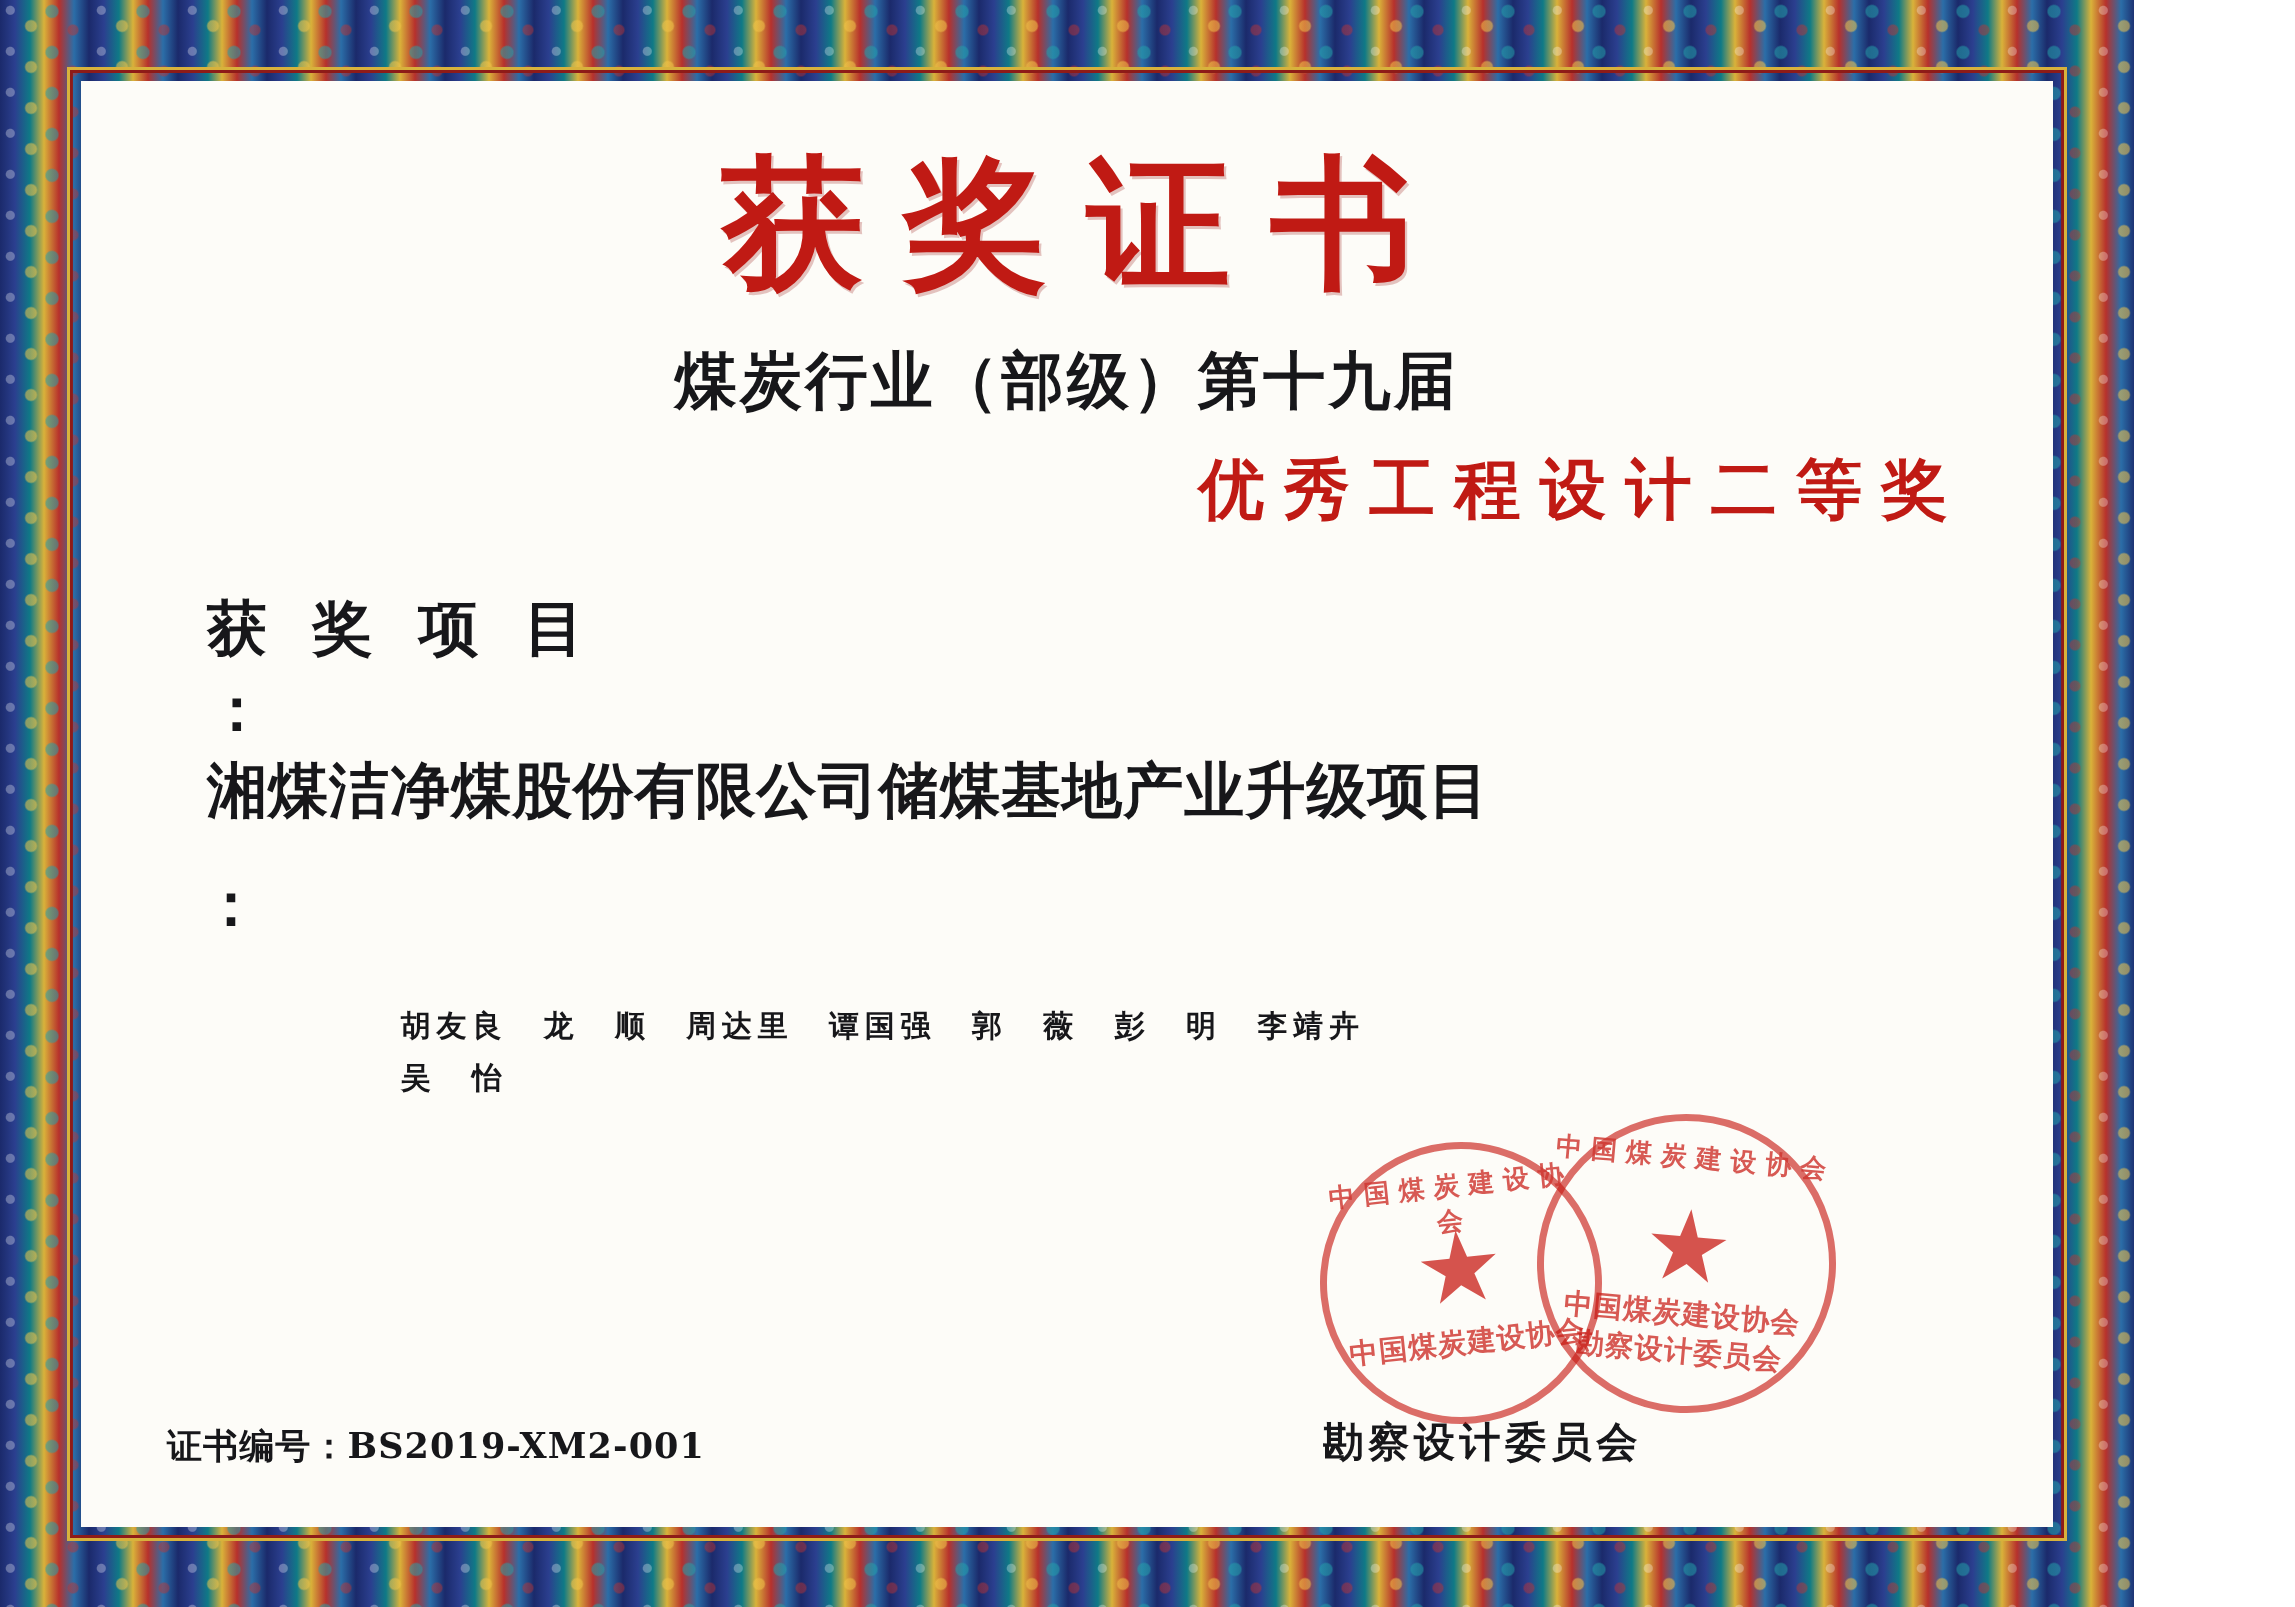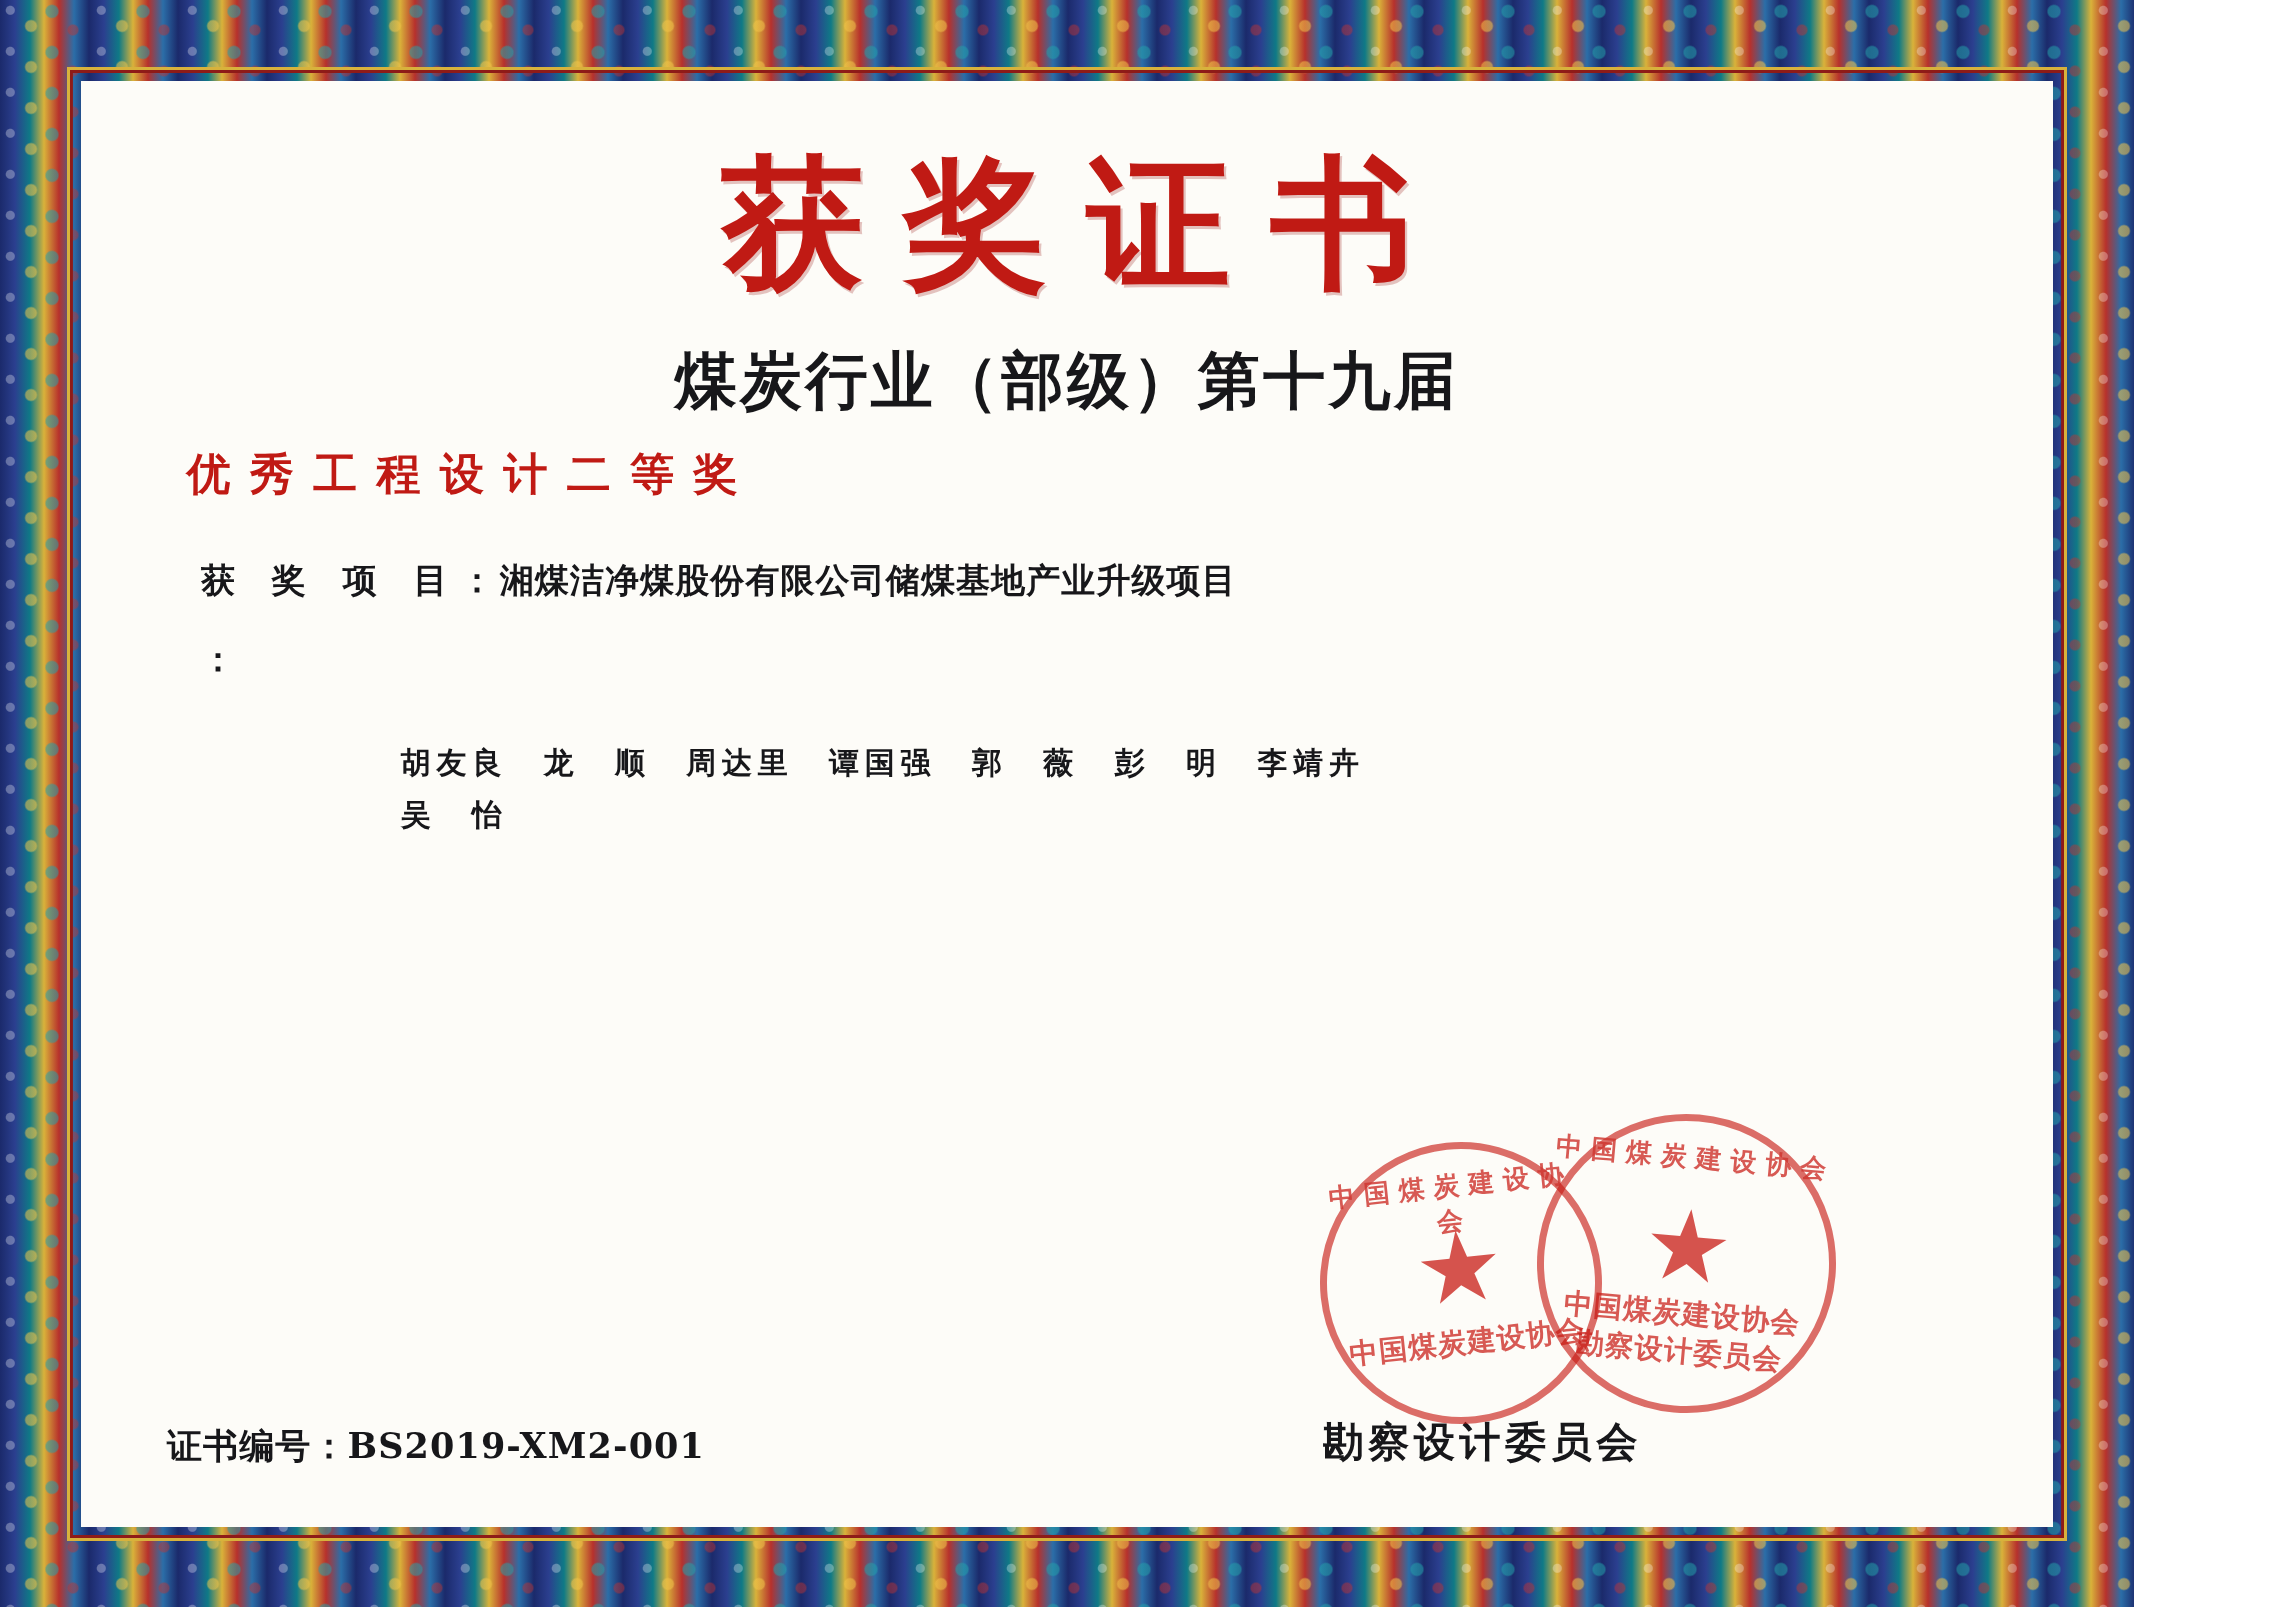--- a/index.html
+++ b/index.html
@@ -77,43 +77,44 @@
     text-align: center;
     color: #17171a;
     font-weight: 700;
     font-size: 62px;
     letter-spacing: 3.4px;
     margin-top: 34px;
     font-family: "DejaVu Serif", "Liberation Serif", serif;
   }
 
   .subtitle-2 {
-    text-align: left;
+    text-align: right;
     color: #c01a14;
     font-weight: 700;
-    font-size: 44px;
+    font-size: 66px;
     letter-spacing: 19.4px;
     text-indent: 19.4px;
     margin-top: 21.7px;
     font-family: "DejaVu Serif", "Liberation Serif", serif;
   }
 
   
   .fields {
     margin-top: 54px;
     padding-left: 34px;
   }
   .field-row {
     display: flex;
     align-items: baseline;
     margin-bottom: 33px;
-    font-size: 34px;
-    color: #17171a;
-    font-weight: 700;
-    font-family: "DejaVu Serif", "Liberation Serif", serif;
+    font-size: 60px;
+    color: #17171a;
+    font-weight: 700;
+    font-family: "DejaVu Serif", "Liberation Serif", serif;
+    flex-direction: column;
   }
   .field-label {
     letter-spacing: 12.5px;
     white-space: nowrap;
   }
   .field-colon {
     letter-spacing: 0;
   }
   .field-value {
     letter-spacing: 1.1px;

